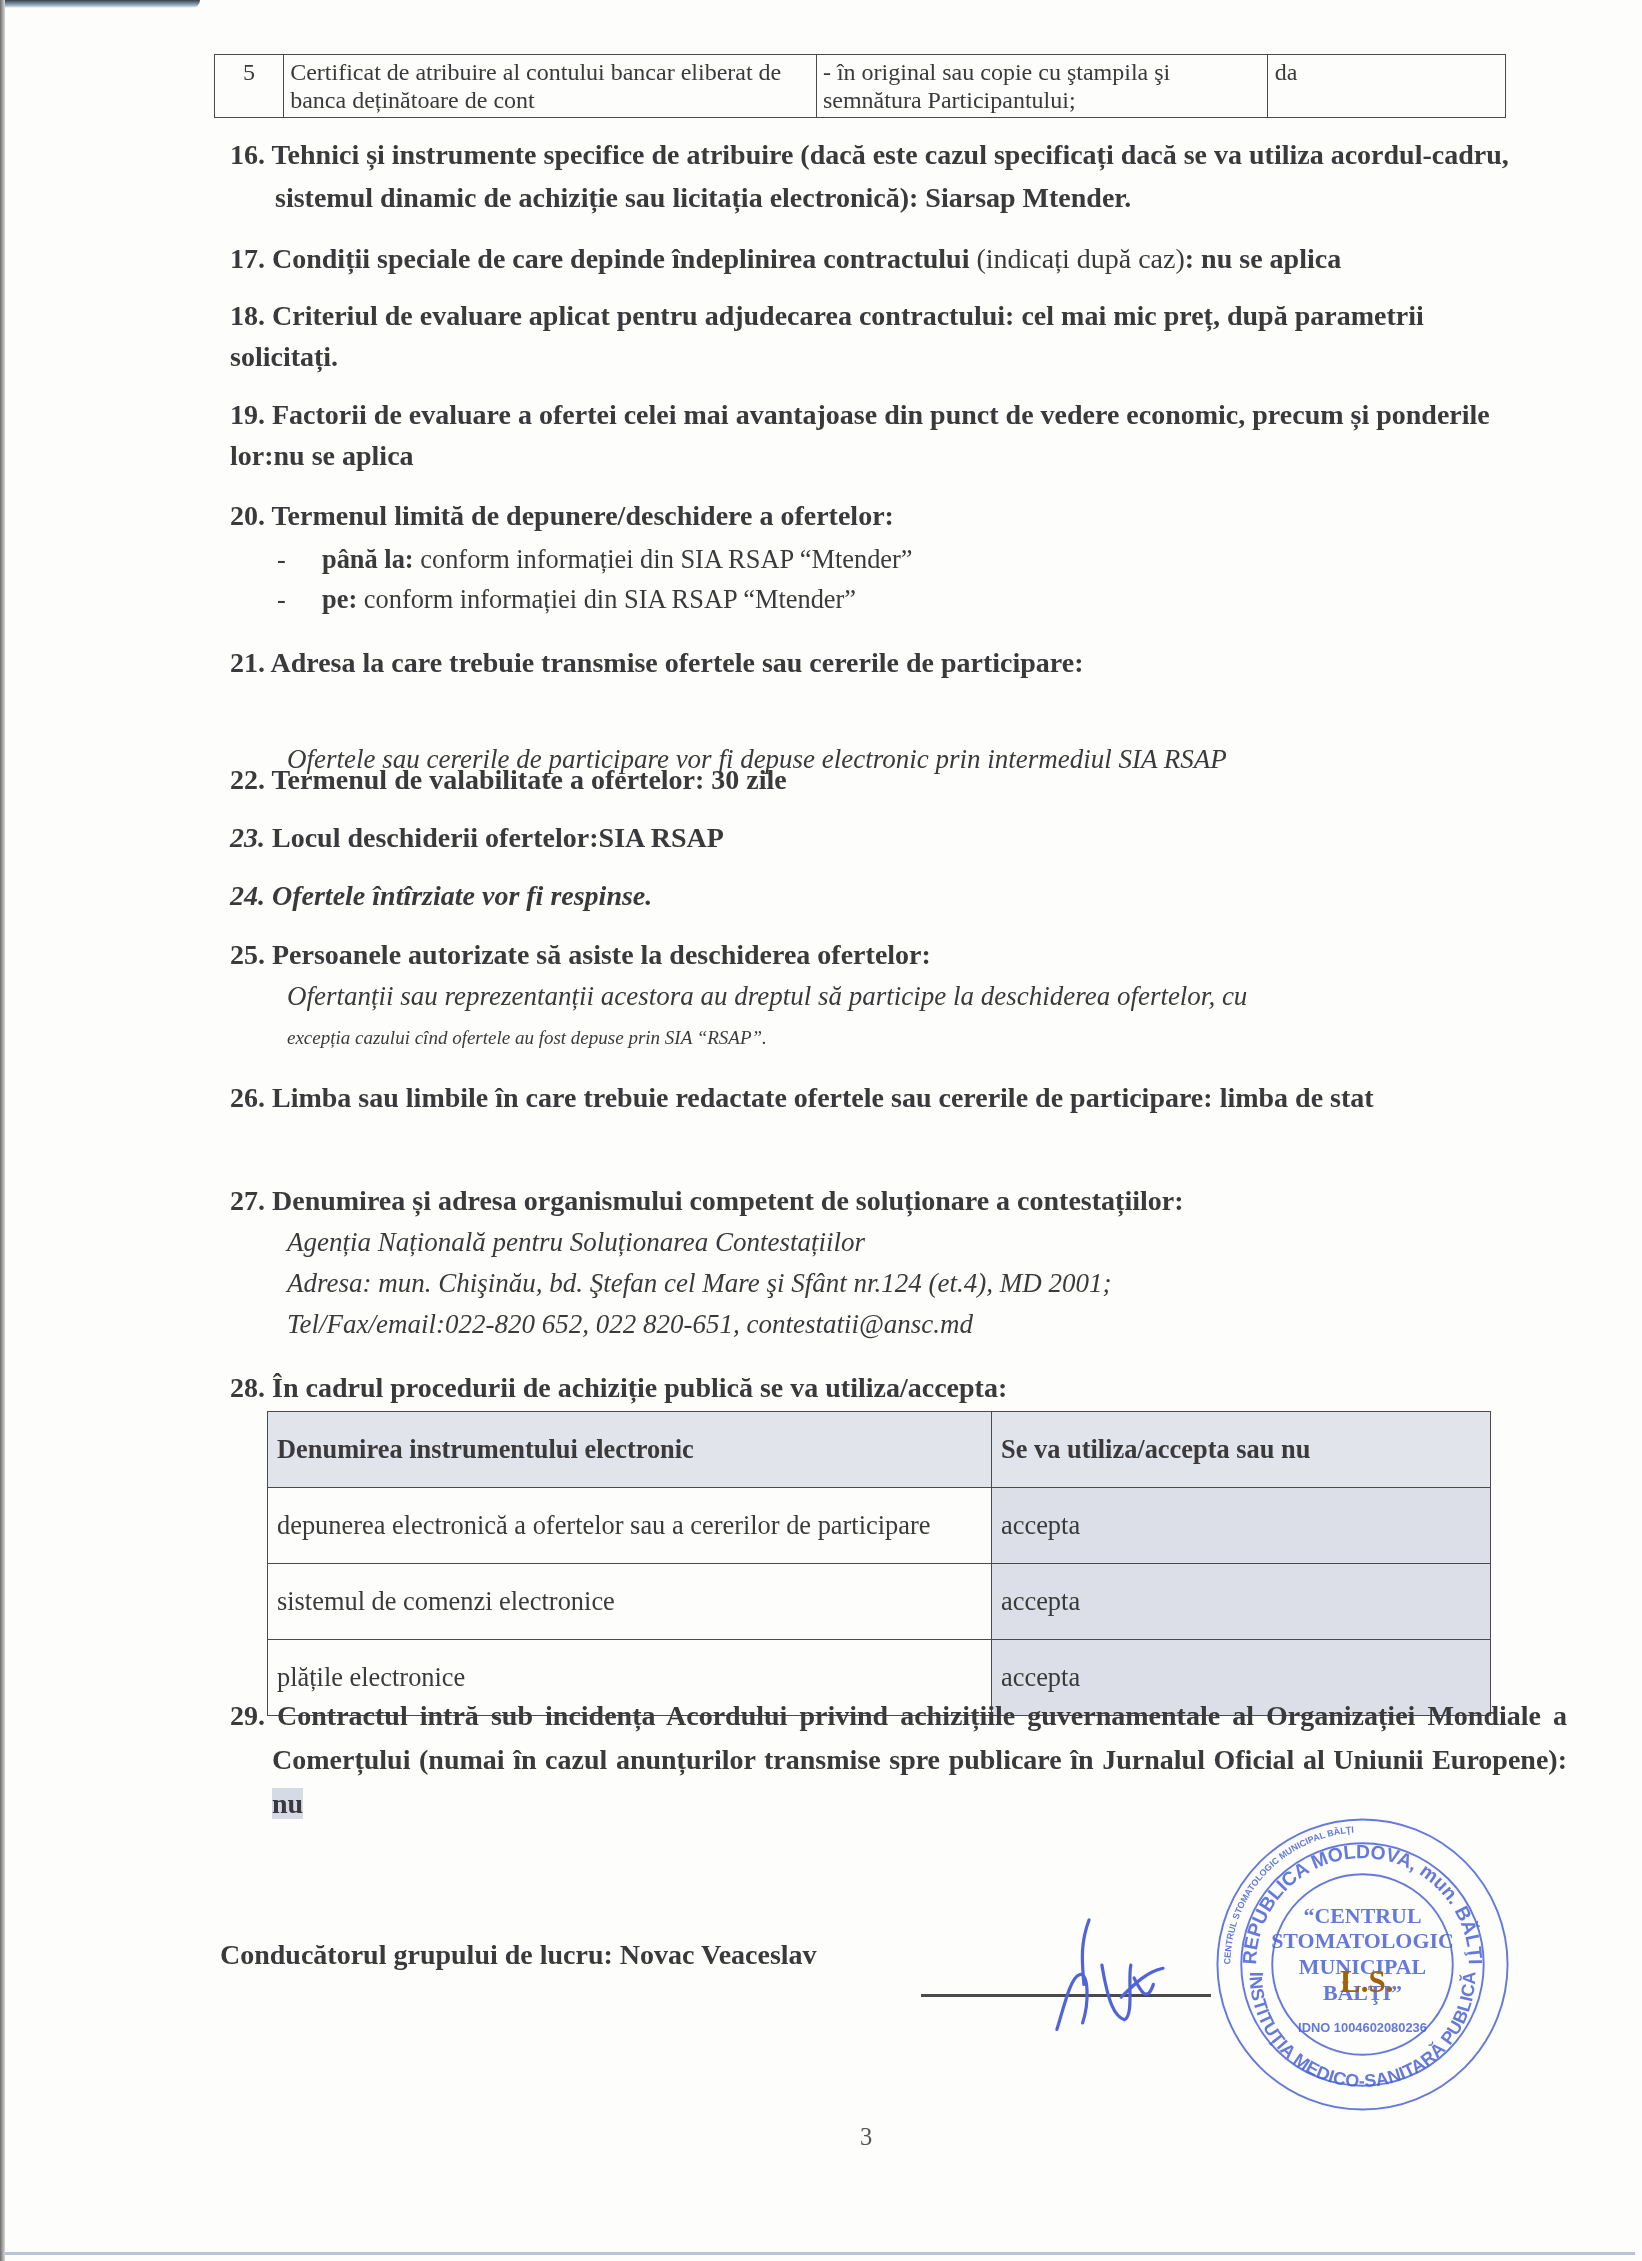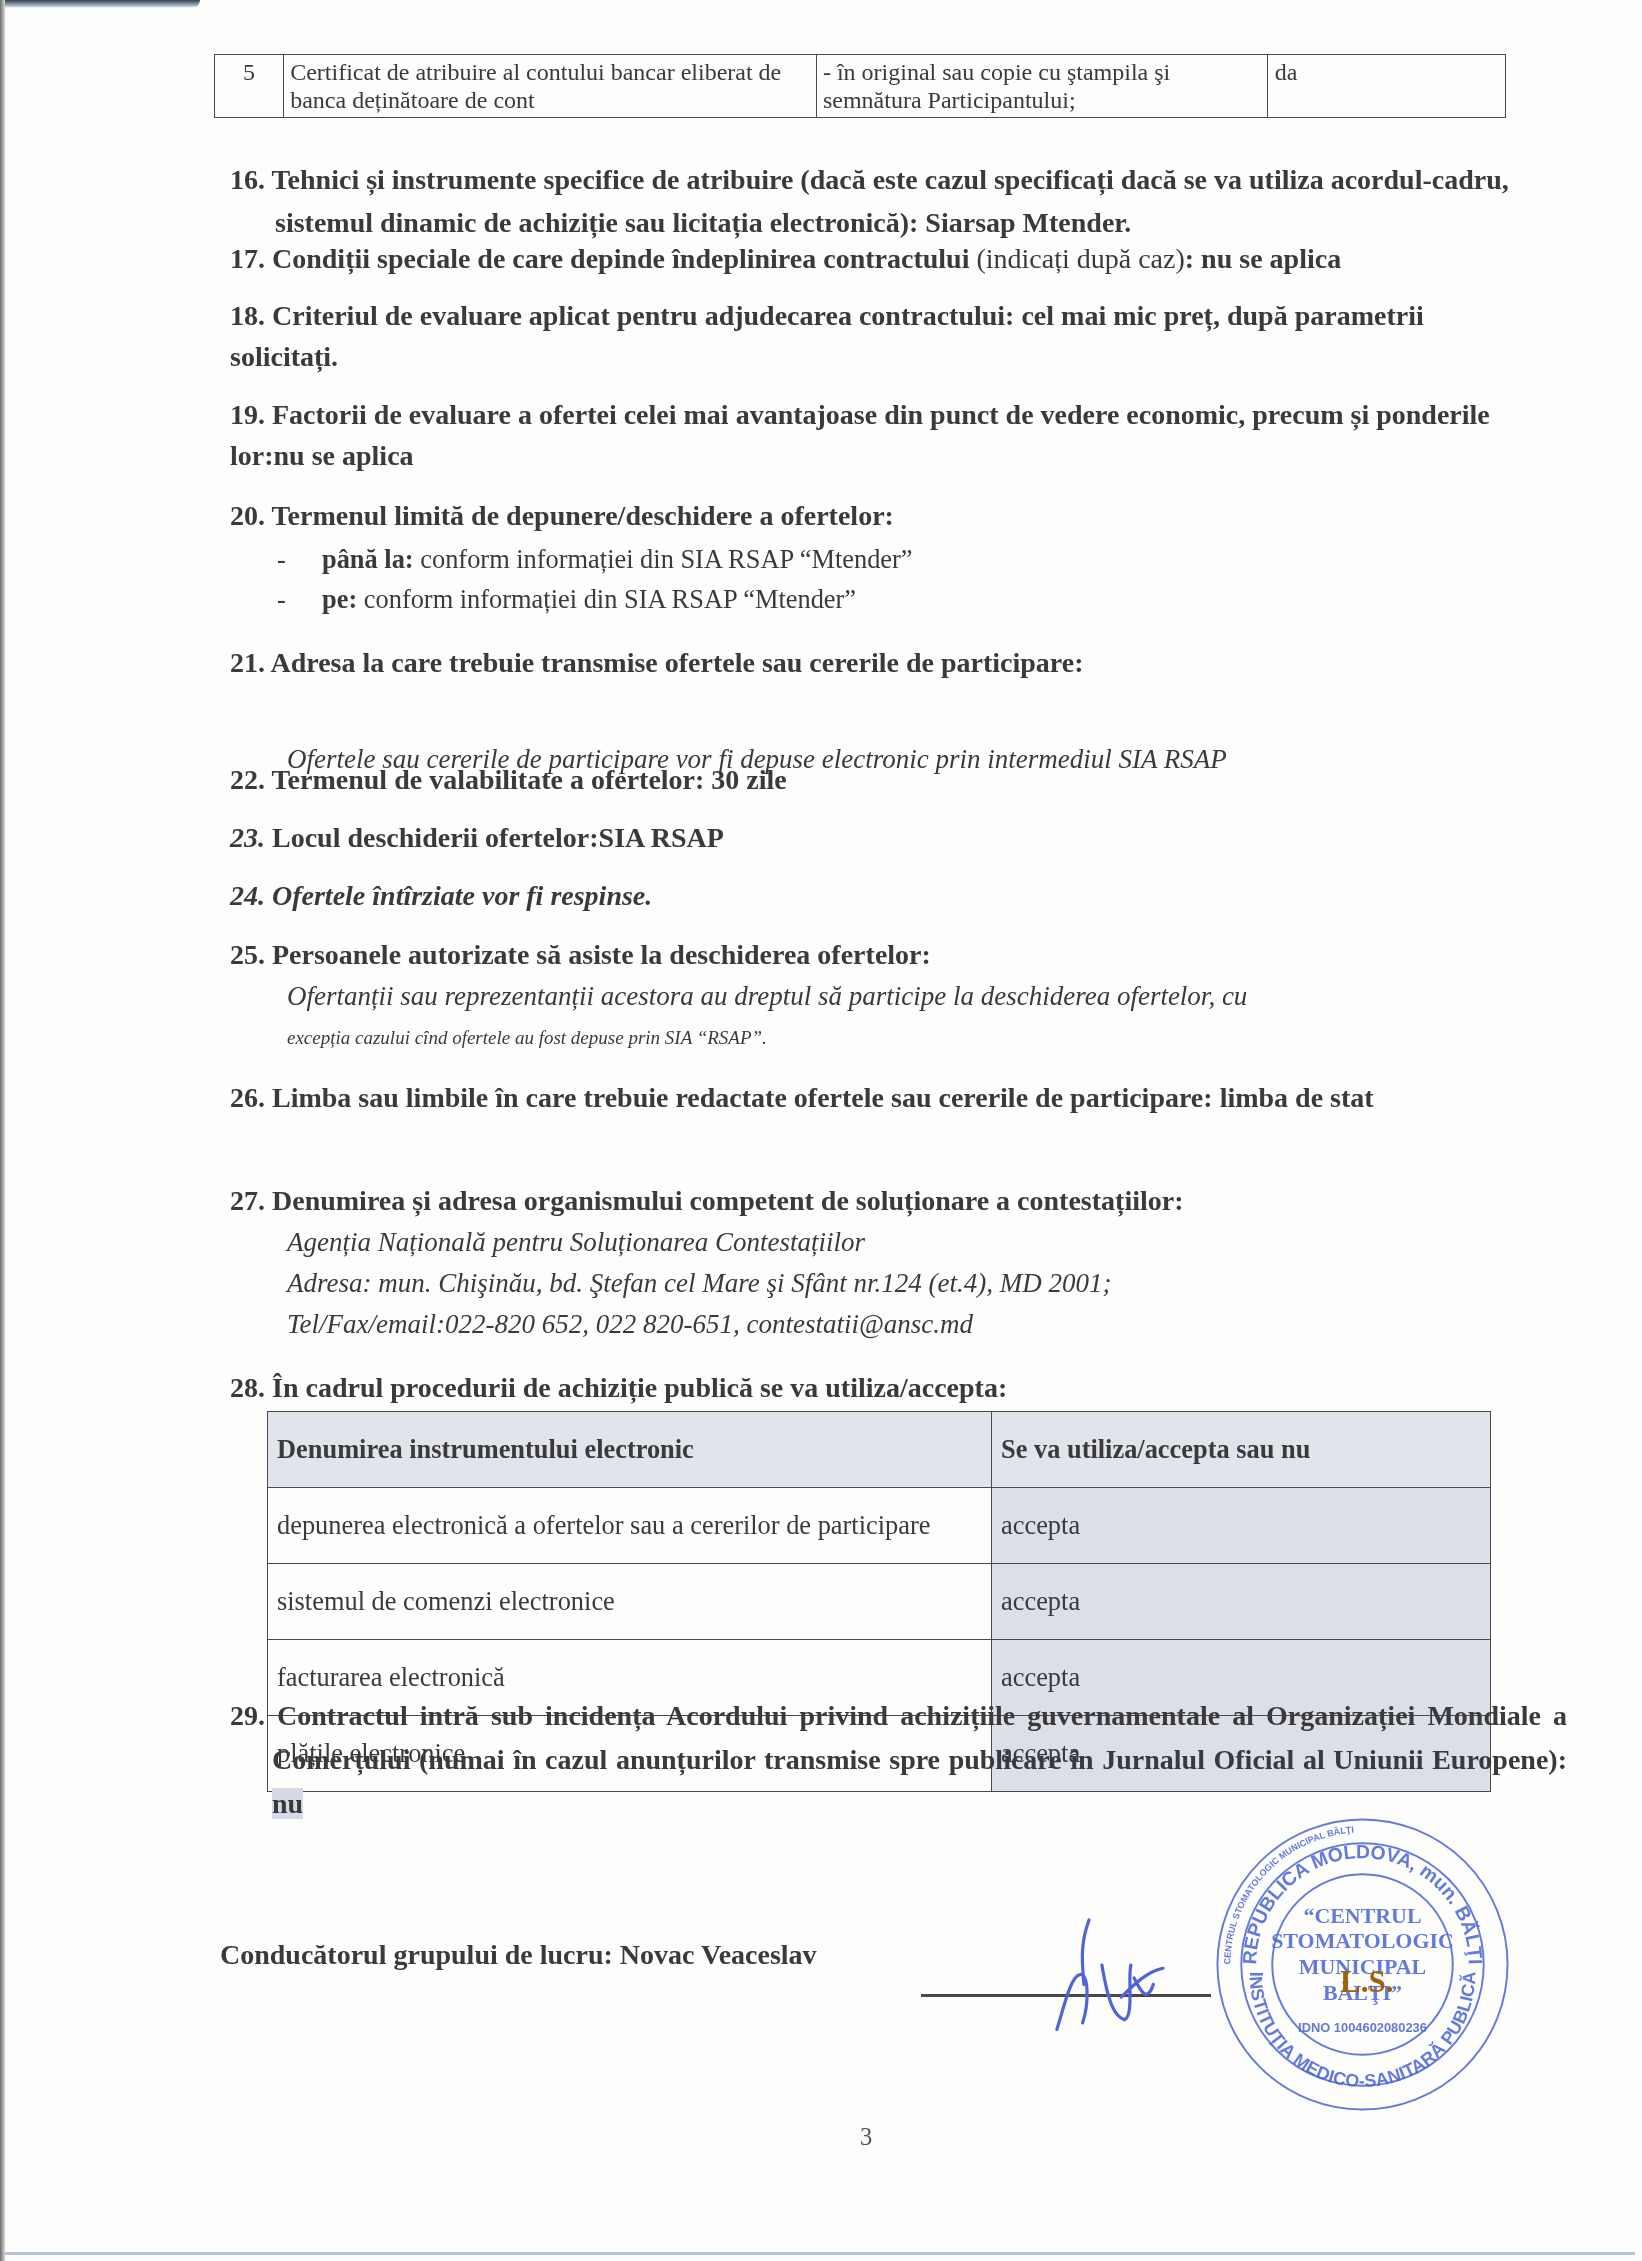--- a/index.html
+++ b/index.html
@@ -70,21 +70,21 @@
     <tbody>
         <tr>
       <td class="num">5</td>
       <td class="c2">Certificat de atribuire al contului bancar eliberat de banca deținătoare de cont</td>
       <td class="c3">- în original sau copie cu ştampila şi semnătura Participantului;</td>
       <td>da</td>
     </tr>
   </tbody>
     </table>
 
-  <div class="sec" style="left:230px; top:133px; width:1295px; text-indent:-45px; padding-left:45px; font-size:28px; line-height:43px;margin-top:25px;">
+  <div class="sec" style="left:230px; top:133px; width:1295px; text-indent:-45px; padding-left:45px; font-size:28px; line-height:43px;">
     <span>16.</span>
     <span>Tehnici și instrumente specifice de atribuire (dacă este cazul specificați dacă se va utiliza acordul-cadru, sistemul dinamic de achiziție sau licitația electronică): Siarsap Mtender.</span>
   </div>
 
   <div class="sec" style="left:230px; top:238px; width:1301px;">
     <span>17.</span>
     <span>Condiții speciale de care depinde îndeplinirea contractului</span>
     <span class="normal">(indicați după caz)</span><span>: nu se aplica</span>
   </div>
 
@@ -159,24 +159,20 @@
         <tr>
       <th class="c1">Denumirea instrumentului electronic</th>
       <th>Se va utiliza/accepta sau nu</th>
     </tr>
     <tr>
       <td>depunerea electronică a ofertelor sau a cererilor de participare</td>
       <td class="val">accepta</td>
     </tr>
     <tr>
       <td>sistemul de comenzi electronice</td>
-      <td class="val">accepta</td>
-    </tr>
-    <tr>
-      <td>facturarea electronică</td>
       <td class="val">accepta</td>
     </tr>
     <tr>
       <td>plățile electronice</td>
       <td class="val">accepta</td>
     </tr>
   </tbody>
     </table>
 
   <div class="sec" style="left:230px; top:1694px; width:1295px; text-indent:-42px; padding-left:42px; text-align:justify; line-height:44px;">

